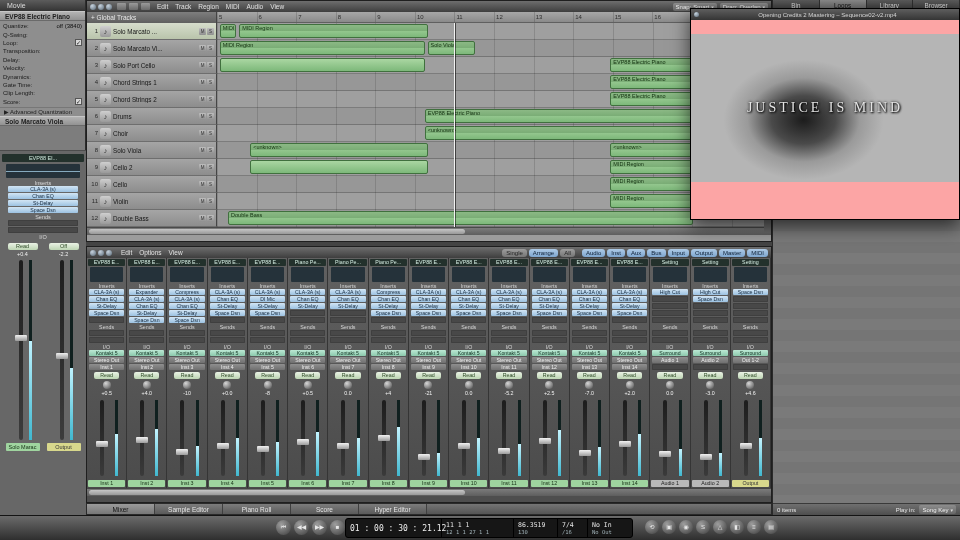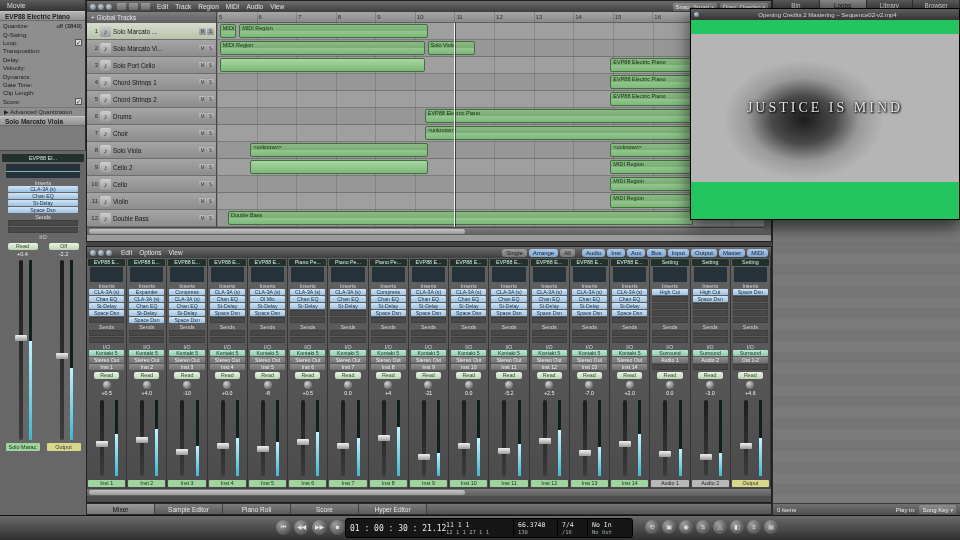--- a/index.html
+++ b/index.html
@@ -131,21 +131,21 @@
   .right-body { position:absolute; top:11px; bottom:12px; left:0; right:0; background:
     repeating-linear-gradient(to bottom, #7a7a7a 0 11px, #757575 11px 22px); }
   .right-footer { position:absolute; bottom:0; left:0; right:0; height:12px; background:linear-gradient(#707070,#4e4e4e); border-top:1px solid #3a3a3a; display:flex; align-items:center; font-size:6px; color:#e8e8e8; padding:0 4px; gap:4px; }
   .rf-spacer { flex:1; }
   .songkey { display:flex; align-items:center; gap:2px; background:linear-gradient(#8d8d8d,#676767); border-radius:2px; padding:0 3px; height:9px; color:#f0f0f0; }
 
   
   .video-window { position:absolute; left:690px; top:8px; width:270px; height:212px; background:#111; border:1px solid #000; box-shadow:0 6px 18px rgba(0,0,0,.65); }
   .video-title { height:11px; background:linear-gradient(#5e5e5e,#353535); display:flex; align-items:center; padding:0 3px; }
   .video-title-text { flex:1; text-align:center; font-size:6px; color:#d4d4d4; white-space:nowrap; overflow:hidden; }
-  .video-area { position:absolute; top:11px; bottom:0; left:0; right:0; background:#22c55e; }
+  .video-area { position:absolute; top:11px; bottom:0; left:0; right:0; background:#fca5a5; }
   .video-frame { position:absolute; top:14px; left:0; right:0; height:148px;
     background: radial-gradient(ellipse 80px 60px at 42% 58%, #1c1c1c 0%, #4a4a4a 40%, #9a9a9a 70%, #b5b5b5 100%);
     display:flex; align-items:center; justify-content:center; }
   .video-caption { font-family:"Liberation Serif", serif; font-size:14px; letter-spacing:3px; color:#e3e3e3;
     text-shadow:0 0 3px #000, 1px 1px 2px #000; white-space:nowrap; }
 </style>
 </head>
 <body>
 
 <div id="root">
@@ -1094,21 +1094,21 @@
       </div>
     <div class="lcd">
       <div class="lcd-sec" style="width:96px">
         <span class="lcd-time">01 : 00 : 30 : 21.12</span>
       </div>
       <div class="lcd-sec" style="width:72px">
         <span class="lcd-big">11  1  1</span>
         <span class="lcd-sub">12 1 1  27 1 1</span>
       </div>
       <div class="lcd-sec" style="width:44px">
-        <span class="lcd-big">66.3740</span>
+        <span class="lcd-big">86.3519</span>
         <span class="lcd-sub">130</span>
       </div>
       <div class="lcd-sec" style="width:30px">
         <span class="lcd-big">7/4</span>
         <span class="lcd-sub">/16</span>
       </div>
       <div class="lcd-sec" style="flex:1;border-right:none">
         <span class="lcd-big">No In</span>
         <span class="lcd-sub">No Out</span>
       </div>

